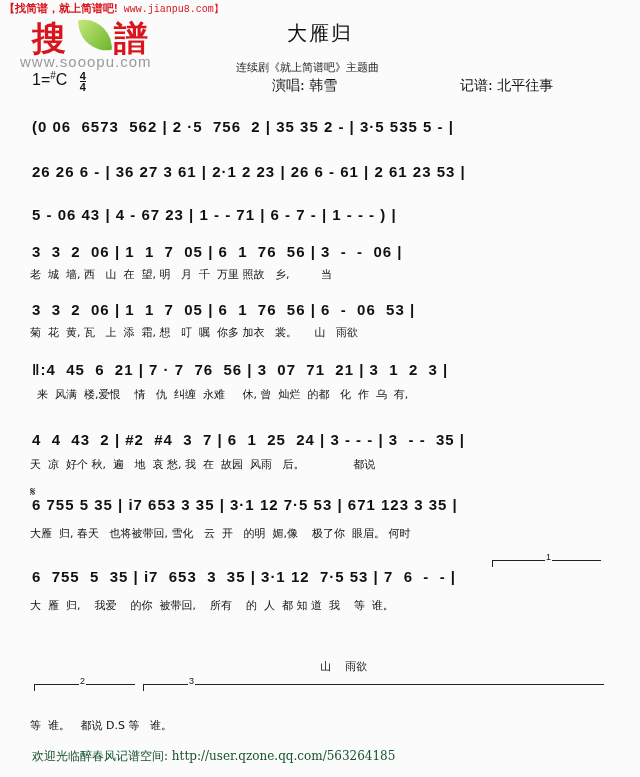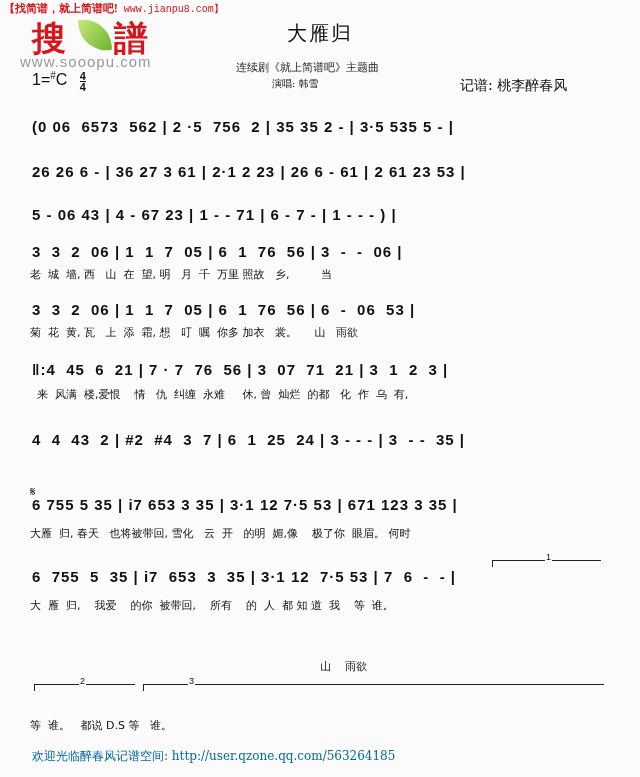--- a/index.html
+++ b/index.html
@@ -14,27 +14,27 @@
   .logo .leaf{position:absolute;left:62px;top:4px;width:30px;height:34px;border-radius:2px 30px 2px 30px;
     background:linear-gradient(135deg,#c6e87a,#6bb52d);transform:rotate(-8deg);}
   .logo .site{position:absolute;left:2px;top:39px;font-size:15px;color:#9a9a9a;letter-spacing:1px;}
   .key{left:32px;top:70px;font-size:16px;}
   .key sup{font-size:10px;}
   .frac{display:inline-block;vertical-align:middle;text-align:center;font-size:11px;font-weight:bold;line-height:10px;margin-left:8px;}
   .frac span{display:block;}
   .frac span:first-child{border-bottom:1px solid #111;}
   .title{left:264px;top:20px;font-size:20px;font-weight:normal;font-family:"DejaVu Serif",serif;letter-spacing:2px;margin-left:23px;}
   .subtitle{left:236px;top:60px;font-size:11px;font-family:"DejaVu Serif",serif;color:#222;}
-  .singer{left:272px;top:77px;font-size:10px;font-family:"DejaVu Serif",serif;text-align:right;}
+  .singer{left:272px;top:77px;font-size:14px;font-family:"DejaVu Serif",serif;text-align:right;}
   .transcriber{left:460px;top:77px;font-size:14px;font-family:"DejaVu Serif",serif;}
   .line{position:absolute;left:0;width:640px;height:40px;}
   .notes{position:absolute;left:32px;font-size:15px;font-weight:bold;letter-spacing:1px;
     font-family:"Liberation Sans",sans-serif;white-space:pre;}
   .lyric{position:absolute;left:30px;font-size:11px;white-space:pre;font-family:"DejaVu Sans",sans-serif;color:#111;}
-  .footer{left:32px;top:748px;font-size:12px;font-family:"DejaVu Serif",serif;color:#0369a1;text-align:right;}
+  .footer{left:32px;top:748px;font-size:12px;font-family:"DejaVu Serif",serif;color:#14532d;text-align:right;}
   .bracket{position:absolute;border-top:1px solid #222;border-left:1px solid #222;height:6px;font-size:9px;}
   .bracket span{position:absolute;top:-9px;background:#fbfbfb;padding:0 1px;}
 </style>
 </head>
 <body>
 
 <div class="abs banner">
   <span>【找简谱，就上简谱吧!</span><span class="url"> www.jianpu8.com】</span>
 </div>
 
@@ -46,21 +46,21 @@
 </div>
 
 <div class="abs key">
   <span>1=</span><sup>#</sup><span>C</span>
   <span class="frac"><span>4</span><span>4</span></span>
 </div>
 
 <div class="abs title">大雁归</div>
 <div class="abs subtitle">连续剧《就上简谱吧》主题曲</div>
 <div class="abs singer">演唱: 韩雪</div>
-<div class="abs transcriber">记谱: 桃李醉春风</div>
+<div class="abs transcriber">记谱: 北平往事</div>
 
 <div class="line" style="top:118px">
   <div class="notes" style="top:0">(0 06  6573  562 | 2 ·5  756  2 | 35 35 2 - | 3·5 535 5 - |</div>
 </div>
 <div class="line" style="top:163px">
   <div class="notes" style="top:0">26 26 6 - | 36 27 3 61 | 2·1 2 23 | 26 6 - 61 | 2 61 23 53 |</div>
 </div>
 <div class="line" style="top:206px">
   <div class="notes" style="top:0">5 - 06 43 | 4 - 67 23 | 1 - - 71 | 6 - 7 - | 1 - - - ) |</div>
 </div>
@@ -71,20 +71,21 @@
 <div class="line" style="top:301px">
   <div class="notes" style="top:0">3  3  2  06 | 1  1  7  05 | 6  1  76  56 | 6  -  06  53 |</div>
   <div class="lyric" style="top:24px">菊  花  黄, 瓦   上  添  霜, 想   叮  嘱  你多 加衣   裳。     山   雨欲</div>
 </div>
 <div class="line" style="top:361px">
   <div class="notes" style="top:0">‖:4  45  6  21 | 7 · 7  76  56 | 3  07  71  21 | 3  1  2  3 |</div>
   <div class="lyric" style="top:26px">  来  风满  楼,爱恨    情   仇  纠缠  永难     休, 曾  灿烂  的都   化  作  乌  有,</div>
 </div>
 <div class="line" style="top:431px">
   <div class="notes" style="top:0">4  4  43  2 | #2  #4  3  7 | 6  1  25  24 | 3 - - - | 3  - -  35 |</div>
+  <div class="lyric" style="top:26px">天  凉  好个 秋,  遍   地  哀 愁, 我  在  故园  风雨   后。              都说</div>
 </div>
 <div class="line" style="top:496px">
   <div class="abs" style="left:30px;top:-12px;font-size:13px">𝄋</div>
   <div class="notes" style="top:0">6 755 5 35 | i7 653 3 35 | 3·1 12 7·5 53 | 671 123 3 35 |</div>
   <div class="lyric" style="top:30px">大雁  归, 春天   也将被带回, 雪化   云  开   的明  媚,像    极了你  眼眉。 何时</div>
 </div>
 <div class="line" style="top:568px">
   <div class="bracket" style="left:492px;top:-8px;width:108px">
       <span style="left:52px">1</span>
     </div>

